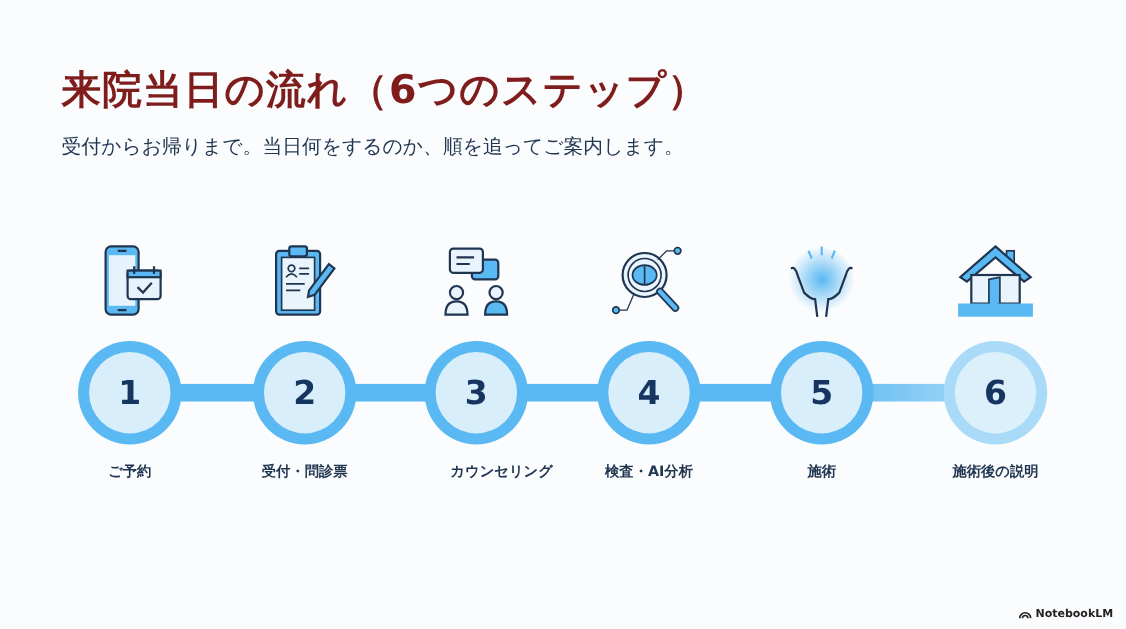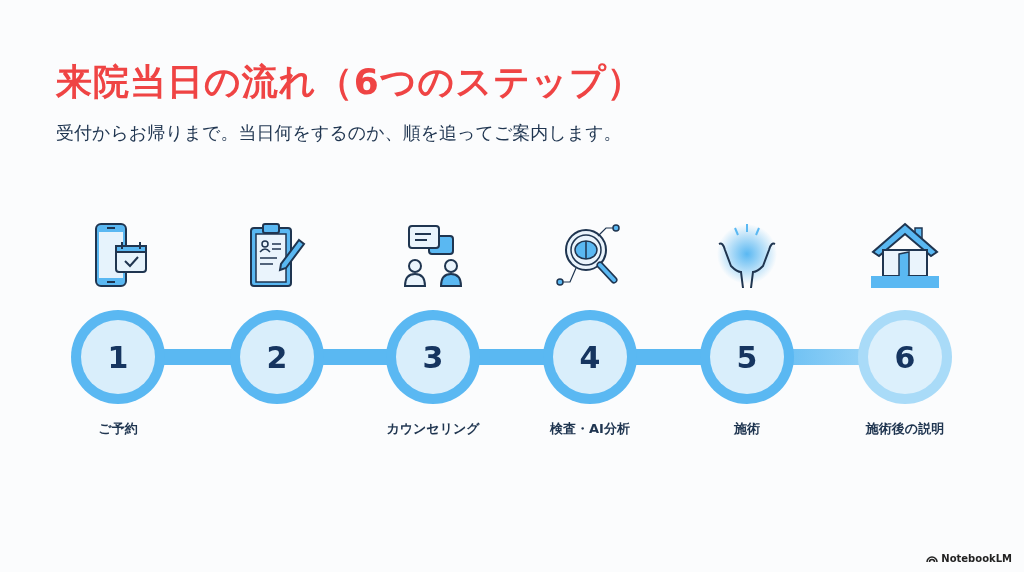--- a/index.html
+++ b/index.html
@@ -1,17 +1,17 @@
 <!DOCTYPE html>
 <html><head>
 <meta charset="utf-8">
 <style>
   html,body{margin:0;padding:0;}
   body{width:1024px;height:572px;background:#fbfcfd;position:relative;overflow:hidden;font-family:"DejaVu Sans","Liberation Sans",sans-serif;color:#163560;}
-  .title{position:absolute;left:56px;top:58px;font-size:36px;font-weight:bold;color:#ef4444;letter-spacing:1px;white-space:nowrap;}
+  .title{position:absolute;left:56px;top:58px;font-size:36px;font-weight:bold;color:#7f1d1d;letter-spacing:1px;white-space:nowrap;}
   .subtitle{position:absolute;left:56px;top:121px;font-size:18px;color:#1f3550;white-space:nowrap;font-family:Liberation Mono, monospace;}
   .track{position:absolute;left:0;top:0;width:1024px;height:572px;}
   .icon{position:absolute;top:220px;width:72px;height:72px;margin-left:-36px;}
   .circle{position:absolute;top:310px;width:94px;height:94px;margin-left:-47px;border-radius:50%;background:#5ab8f2;display:flex;align-items:center;justify-content:center;}
   .circle .inner{width:74px;height:74px;border-radius:50%;background:#d9eefb;display:flex;align-items:center;justify-content:center;font-size:30px;font-weight:bold;color:#163560;}
   .circle.light{background:#a9dbf8;}
   .circle.light .inner{background:#dcf0fc;}
   .label{position:absolute;top:420px;width:180px;margin-left:-90px;text-align:center;font-size:13px;font-weight:bold;color:#1f3550;white-space:nowrap;}
   .bar{position:absolute;top:349px;height:16px;background:#5ab8f2;}
   .bar.light{background:#a9dbf8;}
@@ -111,21 +111,22 @@
       <div class="inner">4</div>
     </div>
   <div class="circle" style="left:747px;">
       <div class="inner">5</div>
     </div>
   <div class="circle light" style="left:905px;">
       <div class="inner">6</div>
     </div>
 
   <div class="label" style="left:118px;">ご予約</div>
-  <div class="label" style="left:433px;">カウンセリング</div>
+  <div class="label" style="left:277px;">受付・問診票</div>
+  <div class="label" style="left:456px;">カウンセリング</div>
   <div class="label" style="left:590px;">検査・AI分析</div>
   <div class="label" style="left:747px;">施術</div>
   <div class="label" style="left:905px;">施術後の説明</div>
 </div>
 
 <div class="brand">
   <svg width="12" height="9" viewBox="0 0 12 9">
       <path d="M1 8 a5 5 0 0 1 10 0" fill="none" stroke="#222" stroke-width="1.5"></path>
       <path d="M3.5 8 a2.5 2.5 0 0 1 5 0" fill="none" stroke="#222" stroke-width="1.5"></path>
     </svg>

